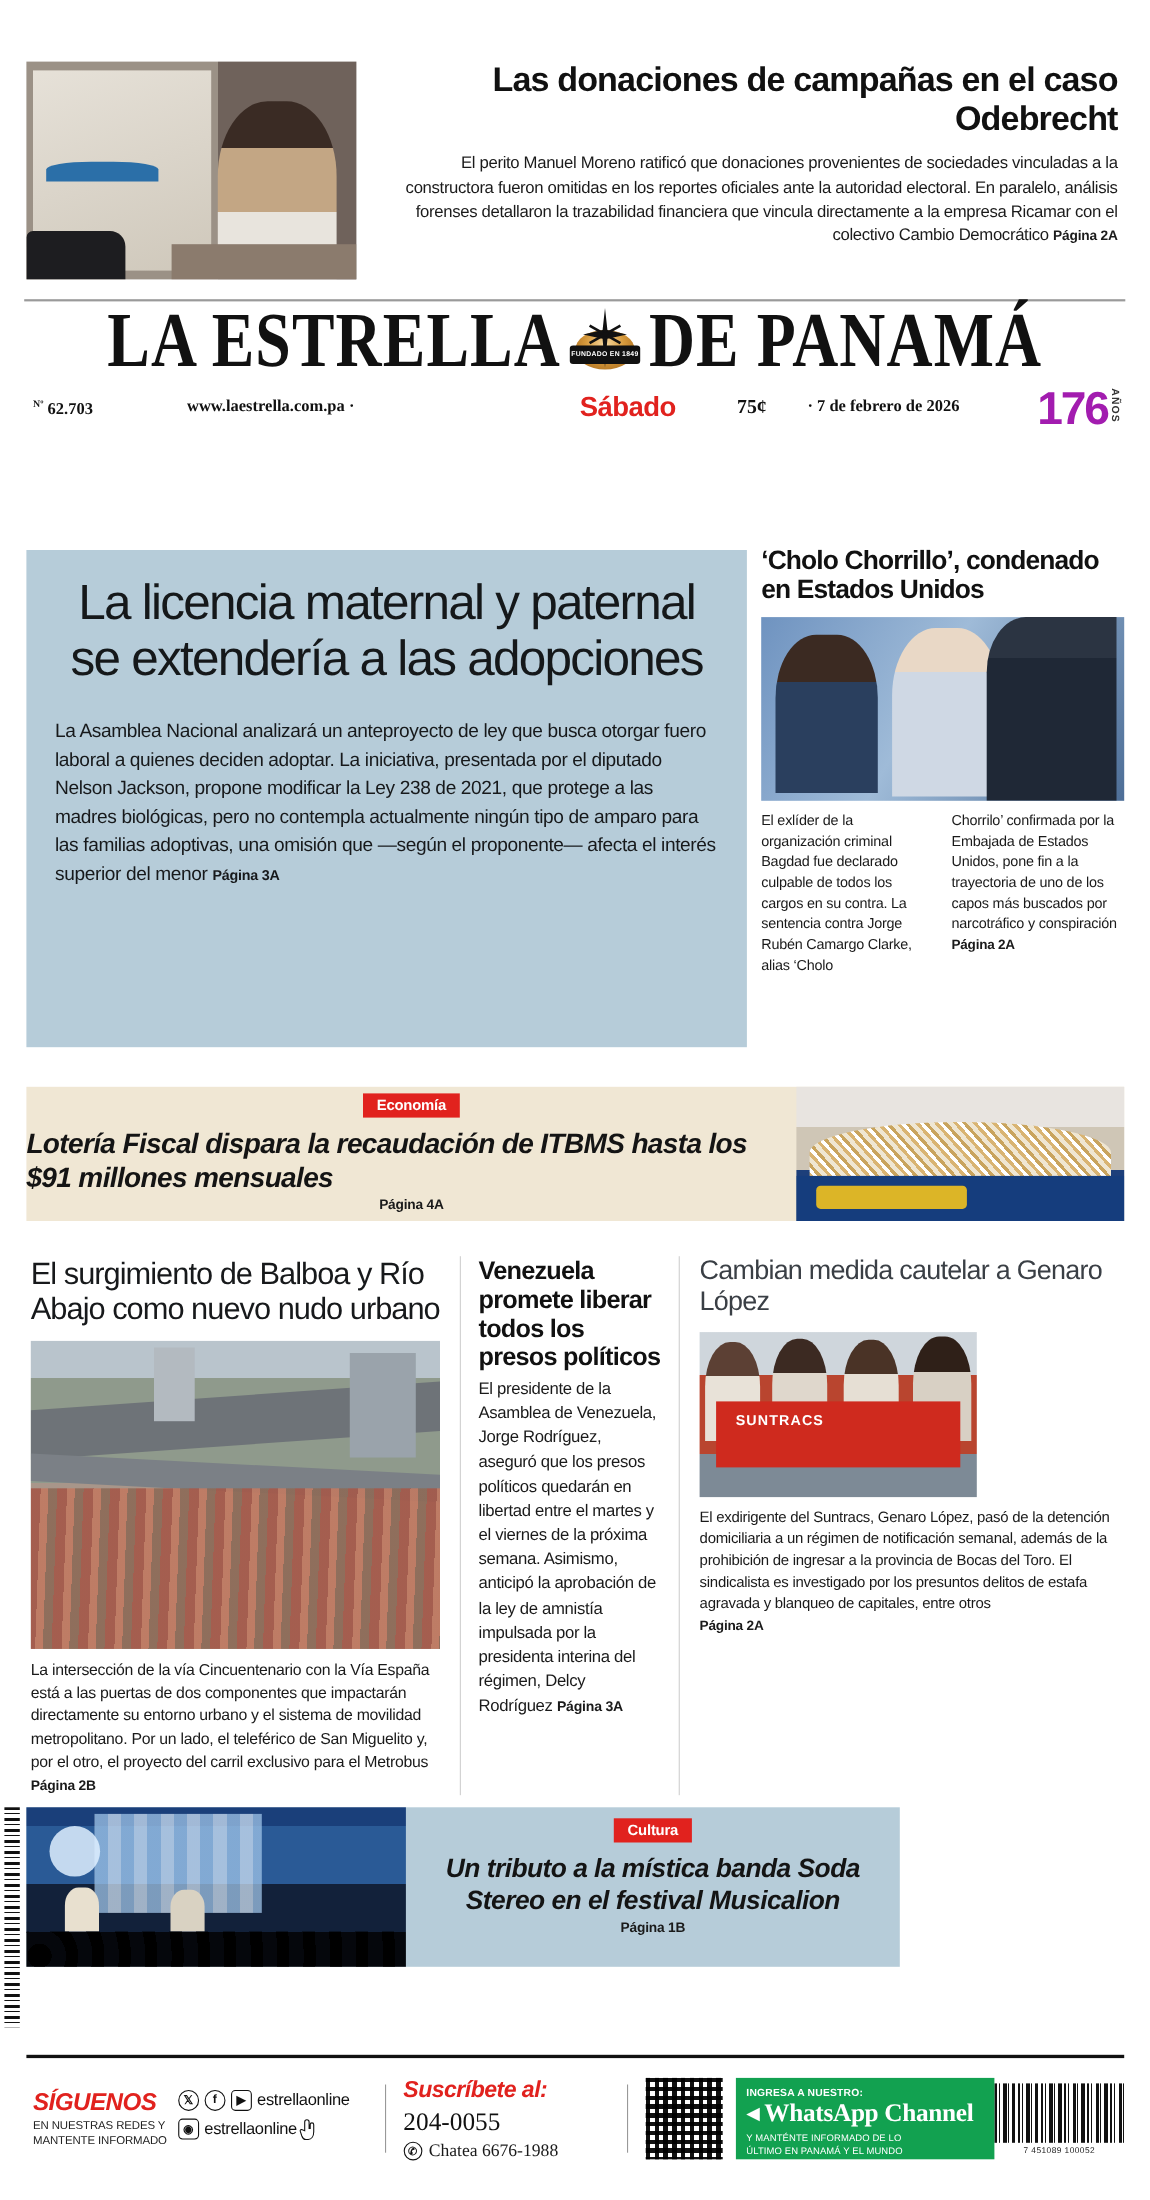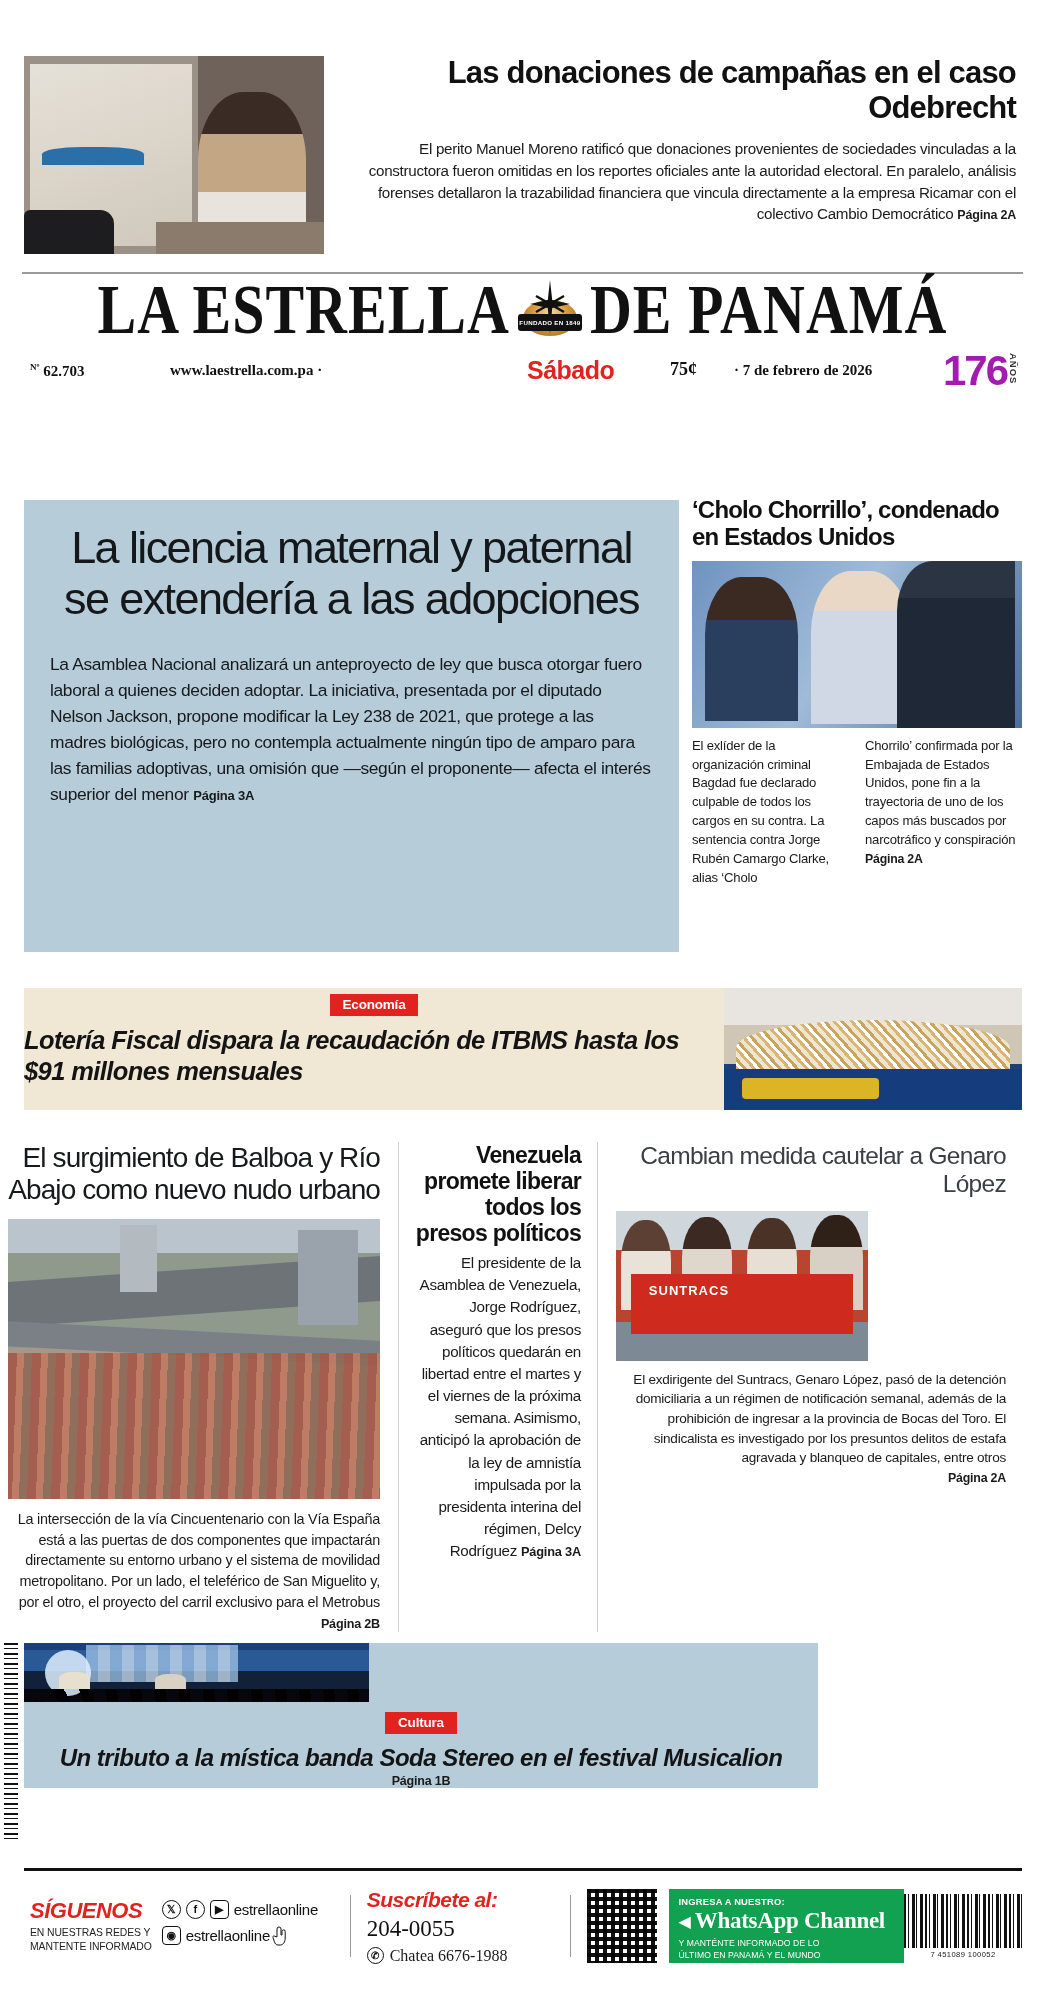--- a/index.html
+++ b/index.html
@@ -94,41 +94,41 @@
   .econ-left { flex:1; position:relative; padding-top:6px; }
   .tag { display:inline-block; background:#e1221e; color:#fff; font-weight:700; font-size:13.5px;
          padding:3px 13px 4px; letter-spacing:-0.2px; }
   .econ-tagwrap { text-align:center; }
   .econ-head { margin-top:9px; font-style:italic; font-weight:600;
                font-size:25.5px; line-height:1.2; letter-spacing:-0.6px; color:#141414; }
   .econ-pag { text-align:center; margin-top:2px; }
   .econ-photo { width:298px; height:122px; }
 
   
-  .cols { position:absolute; left:8px; top:1142px; width:998px; height:490px; display:flex; gap:0;text-align:right; }
+  .cols { position:absolute; left:28px; top:1142px; width:998px; height:490px; display:flex; gap:0; }
   .col-a { width:390px; padding-right:18px; }
   .col-b { width:200px; padding:0 16px; border-left:1px solid #cfcfcf; border-right:1px solid #cfcfcf; }
   .col-c { width:calc(998px - 390px - 200px); padding-left:18px; }
 
   .col-a-head { font-size:28px; line-height:1.16; letter-spacing:-0.9px; color:#17191b; font-weight:400; }
   .col-a-photo { margin-top:12px; width:372px; height:280px; }
   .col-a-body { margin-top:10px; font-size:14.4px; line-height:1.44; letter-spacing:-0.25px; }
   .col-a-body .pag { font-size:12.6px; }
 
   .col-b-head { font-size:23px; font-weight:700; line-height:1.13; letter-spacing:-0.7px; color:#111; }
   .col-b-body { margin-top:6px; font-size:15.2px; line-height:1.46; letter-spacing:-0.3px; }
   .col-b-body .pag { font-size:12.8px; }
 
   .col-c-head { font-size:24.5px; line-height:1.16; letter-spacing:-0.7px; color:#3a3f45; font-weight:300; }
   .col-c-photo { margin-top:12px; width:252px; height:150px; }
   .col-c-body { margin-top:9px; font-size:13.6px; line-height:1.44; letter-spacing:-0.25px; }
   .col-c-body .pag { font-size:12.4px; }
 
   
-  .cult { position:absolute; left:24px; top:1643px; width:794px; height:145px; background:#b6ccd9; display:flex;flex-direction:column; }
+  .cult { position:absolute; left:24px; top:1643px; width:794px; height:145px; background:#b6ccd9; display:flex; }
   .cult-photo { width:345px; height:145px; }
   .cult-right { flex:1; padding-top:10px; text-align:center; }
   .cult-head { margin-top:9px; font-style:italic; font-weight:600; font-size:24px; line-height:1.22;
                letter-spacing:-0.5px; color:#141414; padding:0 16px; }
   .cult-pag { margin-top:2px; }
 
   
   .edge-strip { position:absolute; left:4px; top:1643px; width:14px; height:200px;
     background: repeating-linear-gradient(to bottom,#111 0 2px,#fff 2px 5px,#111 5px 6px,#fff 6px 10px); }
 
@@ -288,20 +288,21 @@
       <div class="cholo-col"><span>Chorrilo’ confirmada por la Embajada de Estados Unidos, pone fin a la trayectoria de uno de los capos más buscados por narcotráfico y conspiración</span> <span class="pag">Página 2A</span></div>
     </div>
   </div>
 
   <div class="econ">
     <div class="econ-left">
       <div class="econ-tagwrap">
         <span class="tag">Economía</span>
       </div>
       <div class="econ-head">Lotería Fiscal dispara la recaudación de ITBMS hasta los $91 millones mensuales</div>
+      <div class="econ-pag pag">Página 4A</div>
     </div>
     <div class="photo econ-photo ph-econ">
       <div class="pile"></div>
         <div class="band"></div>
     </div>
   </div>
 
   <div class="cols">
 
     <div class="col-a">

